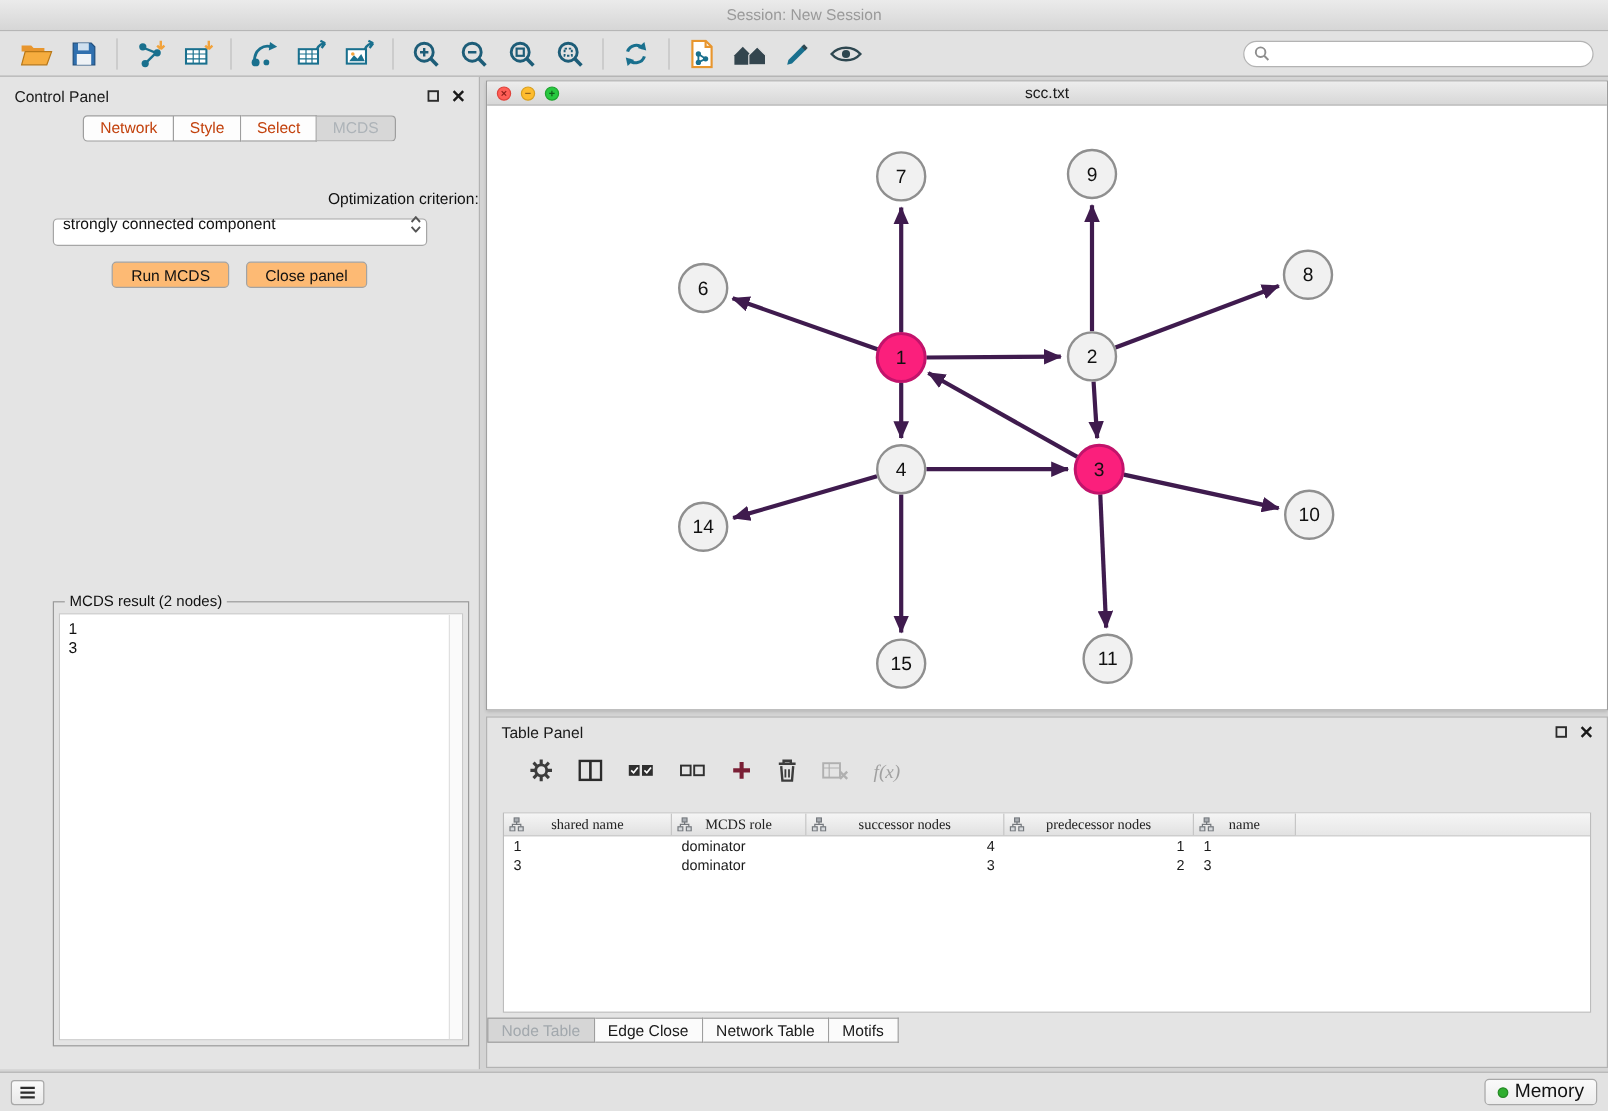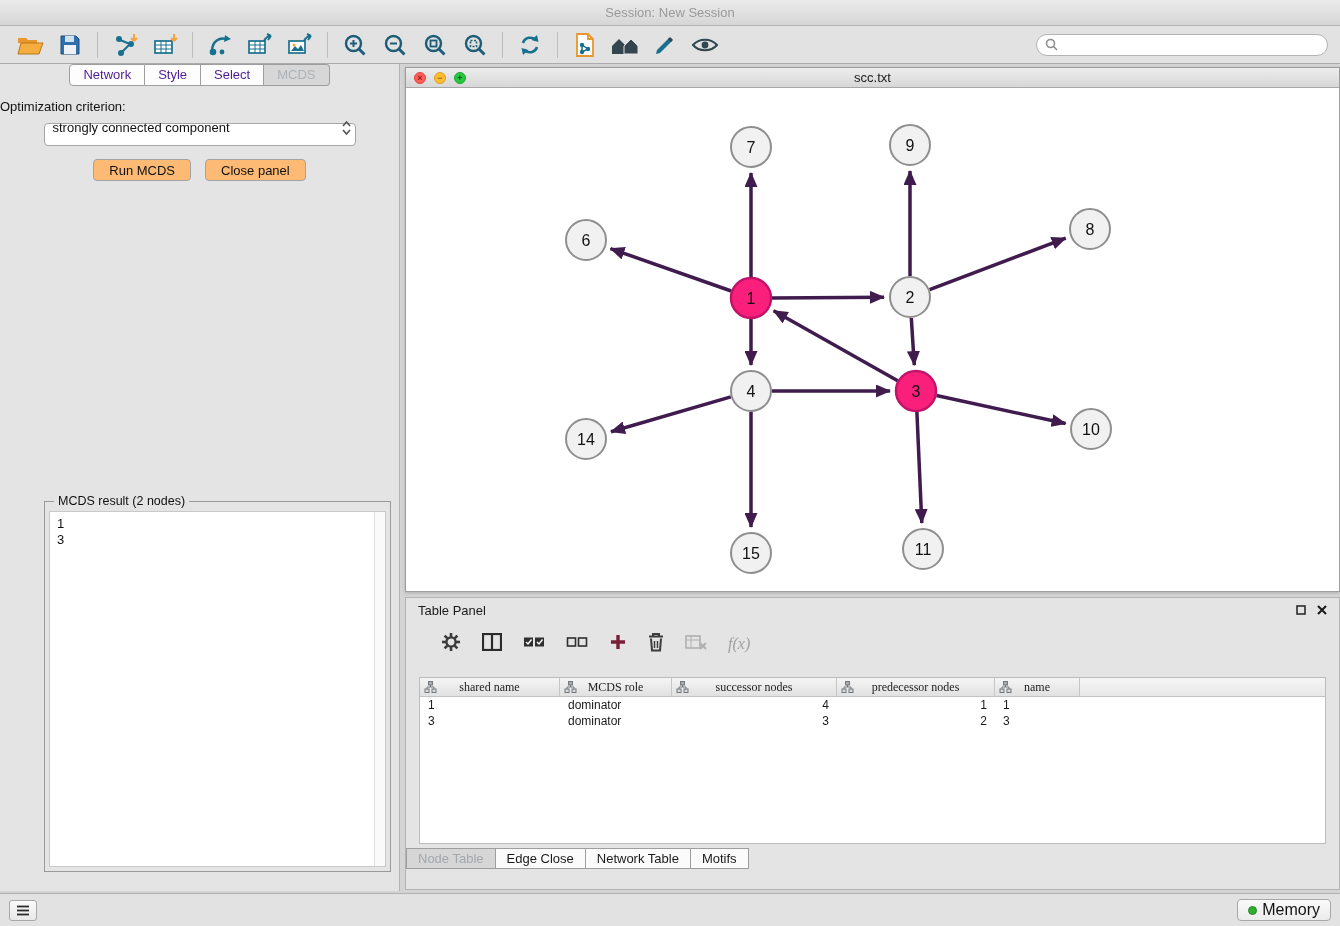--- a/index.html
+++ b/index.html
@@ -25,25 +25,25 @@
 
   
   .control-panel { position:absolute; left:0; top:64px; width:400px; height:827px;
     background:#e4e4e4; border-right:1px solid #b3b3b3; }
   .cp-header { height:32px; display:flex; align-items:center; padding:0 12px; }
   .panel-title { font-size:13px; color:#1a1a1a; }
   .hdr-icons { margin-left:auto; display:flex; gap:11px; align-items:center; }
   .hdr-ic { display:flex; align-items:center; }
   .cp-tabs { display:flex; justify-content:center; height:22px; }
   .cp-tab { border:1px solid #9e9e9e; border-left-width:0; background:#fdfdfd; font-size:13px;
-    padding:2px 13px; color:#4c1d95; }
+    padding:2px 13px; color:#c2410c; }
   .cp-tab:first-child { border-left-width:1px; border-radius:4px 0 0 4px; }
   .cp-tab:last-child { border-radius:0 4px 4px 0; }
   .cp-tab.active { background:#d7d7d7; color:#adb3b8; }
-  .cp-opt-label { text-align:left; font-size:13px; margin-top:13px; color:#111; }
+  .cp-opt-label { text-align:right; font-size:13px; margin-top:40px; color:#111; }
   .cp-dropdown { margin:9px auto 0; width:312px; height:23px; background:#fff; border:1px solid #a6a6a6;
     border-radius:4px; display:flex; align-items:center; padding:0 4px 14px 8px; font-size:13px; color:#111; }
   .dd-arrows { margin-left:auto; display:flex; align-items:center; }
   .cp-buttons { display:flex; justify-content:center; gap:14px; margin-top:13px; }
   .cp-btn { height:22px; padding:0 15px; font-size:13px; background:#fdba74; border:1px solid #a3a3a3;
     border-radius:4px; font-family:inherit; color:#111; }
   .result-group { position:absolute; left:8px; right:8px; top:437px; bottom:19px; border:1px solid #9a9a9a;margin-left:36px; }
   .result-legend { position:absolute; top:-8px; left:9px; background:#e4e4e4; padding:0 4px; font-size:12.5px; color:#111; }
   .result-inner { position:absolute; inset:9px 4px 4px 4px; background:#fff; border:1px solid #c9c9c9;
     overflow:hidden; padding:4px 7px; }
@@ -226,20 +226,35 @@
     <div class="searchbox">
       <svg width="13" height="13" viewBox="0 0 13 13">
           <circle cx="5.5" cy="5.5" r="4" fill="none" stroke="#8e8e8e" stroke-width="1.6"></circle>
           <line x1="8.5" y1="8.5" x2="12" y2="12" stroke="#8e8e8e" stroke-width="1.6"></line>
         </svg>
       <input type="text" value="" style="">
     </div>
   </div>
 
   <div class="control-panel">
+    <div class="cp-header">
+      <span class="panel-title">Control Panel</span>
+      <span class="hdr-icons">
+        <span class="hdr-ic">
+            <svg width="10" height="10">
+              <rect x="1" y="1" width="8" height="8" fill="none" stroke="#2b2b2b" stroke-width="1.6"></rect>
+            </svg>
+          </span>
+        <span class="hdr-ic">
+            <svg width="10" height="10">
+              <path d="M1 1 L9 9 M9 1 L1 9" stroke="#1a1a1a" stroke-width="2"></path>
+            </svg>
+          </span>
+      </span>
+    </div>
     <div class="cp-tabs" id="cp-tabs">
         <div class="cp-tab">Network</div>
         <div class="cp-tab">Style</div>
         <div class="cp-tab">Select</div>
         <div class="cp-tab active">MCDS</div>
       </div>
     <div class="cp-opt-label">Optimization criterion:</div>
     <div class="cp-dropdown">
       <span>strongly connected component</span>
       <span class="dd-arrows">

